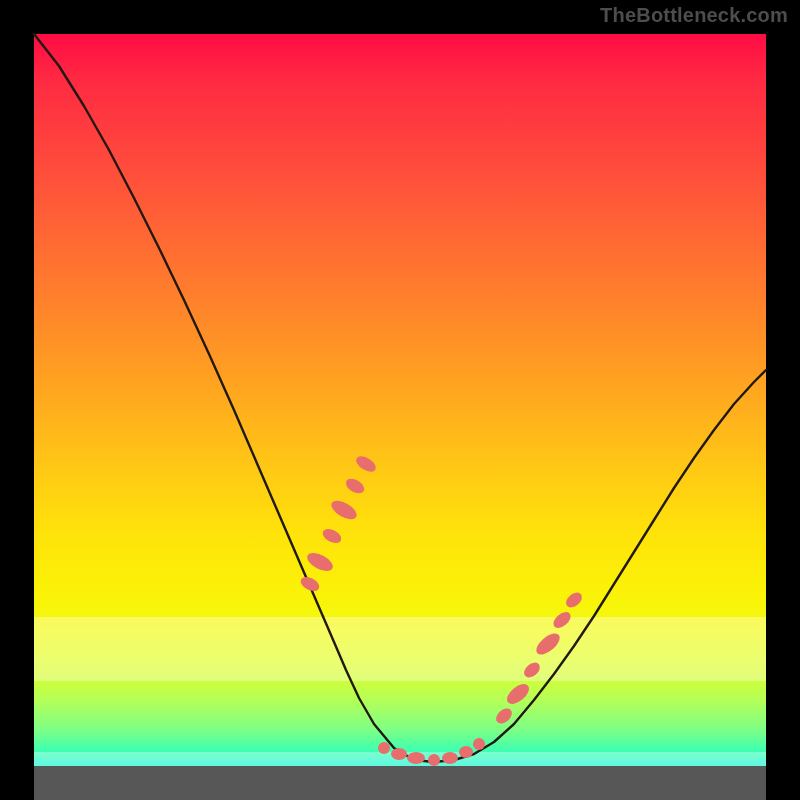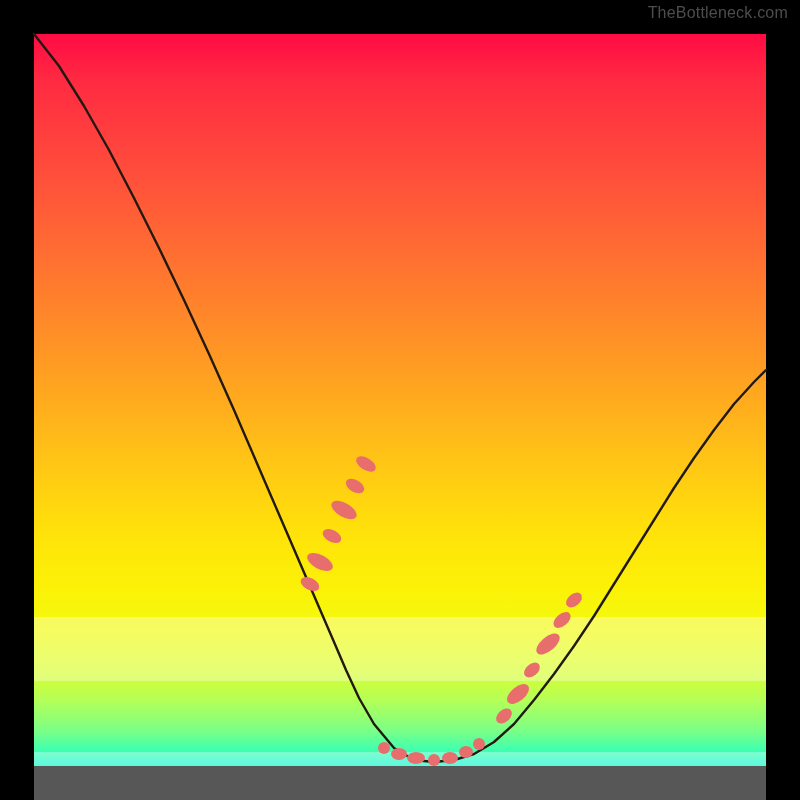--- a/index.html
+++ b/index.html
@@ -17,22 +17,22 @@
     top: 0;
     width: 800px;
     height: 800px;
     background: #000;
   }
   .watermark {
     position: absolute;
     top: 4px;
     right: 12px;
     color: #4d4d4d;
-    font-size: 16px;
-    font-weight: 400;
+    font-size: 20px;
+    font-weight: 700;
     letter-spacing: 0.2px;
     z-index: 10;
   }
   .gradient {
     position: absolute;
     left: 34px;
     top: 34px;
     width: 732px;
     height: 732px;
     background: linear-gradient(

